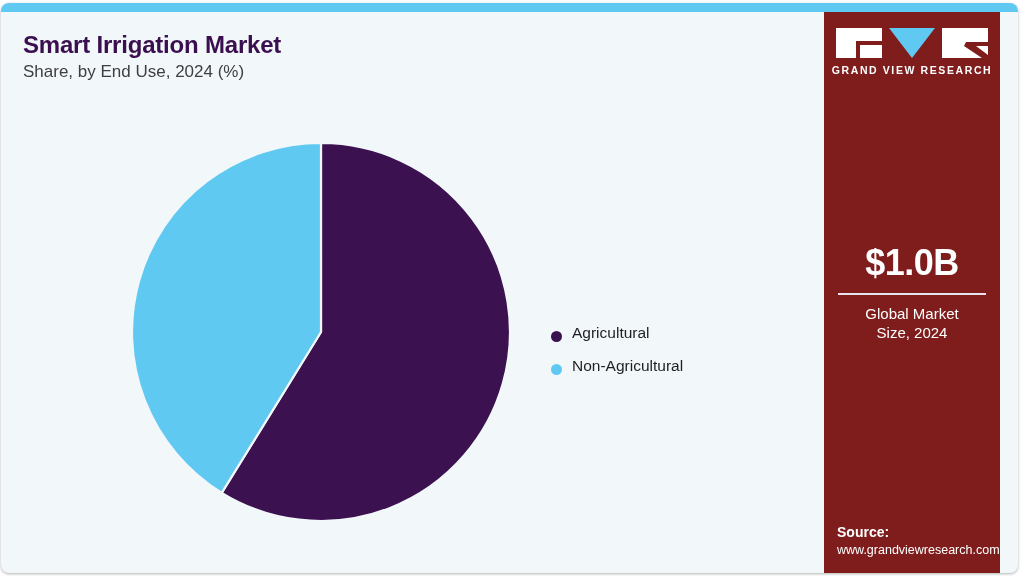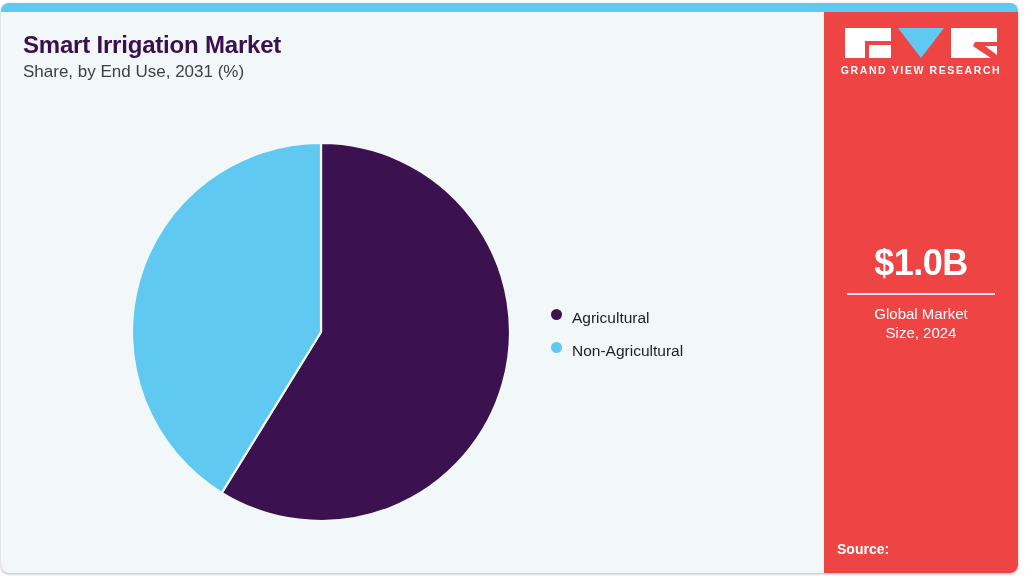--- a/index.html
+++ b/index.html
@@ -60,43 +60,43 @@
   }
   #pie-wrap svg { display: block; }
   #legend {
     position: absolute;
     left: 550px;
     top: 297px;
     width: 250px;
   }
   .legend-row {
     display: flex;
-    align-items: flex-start;
+    align-items: flex-end;
     height: 33px;
   }
   .legend-dot {
     width: 11px;
     height: 11px;
     border-radius: 50%;
     margin-right: 10px;
     flex: 0 0 auto;
   }
   .legend-label {
     font-size: 15.5px;
     color: #1f1f26;
     white-space: nowrap;
   }
   
   #panel {
     position: absolute;
     left: 823px;
     top: 9px;
-    width: 194px;
+    width: 176px;
     height: 561px;
-    background: #ef4444;
+    background: #7f1d1d;
   }
   #logo {
     position: absolute;
     left: 0;
     top: 16px;
     width: 100%;
     text-align: center;
   }
   #logo svg { display: block; margin: 0 auto; }
   #logo-word {
@@ -155,21 +155,21 @@
 </head>
 <body>
 
 <div id="card">
 
   <div id="topbar"></div>
 
   <div id="chart-area">
 
     <div id="title">Smart Irrigation Market</div>
-    <div id="subtitle">Share, by End Use, 2031 (%)</div>
+    <div id="subtitle">Share, by End Use, 2024 (%)</div>
 
     <div id="pie-wrap">
       <svg width="378" height="378" viewBox="0 0 378 378">
         <g>
           <path id="slice-0" fill="#3b1150" stroke="#f2f7fa" stroke-width="2.2" d="M 189 189 L 189.00 0.00 A 189 189 0 1 1 89.74 349.84 Z"></path>
           <path id="slice-1" fill="#5fc9f2" stroke="#f2f7fa" stroke-width="2.2" d="M 189 189 L 89.74 349.84 A 189 189 0 0 1 189.00 0.00 Z"></path>
         </g>
       </svg>
     </div>
 
@@ -201,17 +201,18 @@
     </div>
 
     <div id="stat-block">
       <div id="stat-value">$1.0B</div>
       <div id="stat-divider"></div>
       <div id="stat-caption">Global Market Size, 2024</div>
     </div>
 
     <div id="source-block">
       <div id="source-label">Source:</div>
+      <div id="source-url">www.grandviewresearch.com</div>
     </div>
 
   </div>
 
 </div>
 
 </body></html>

